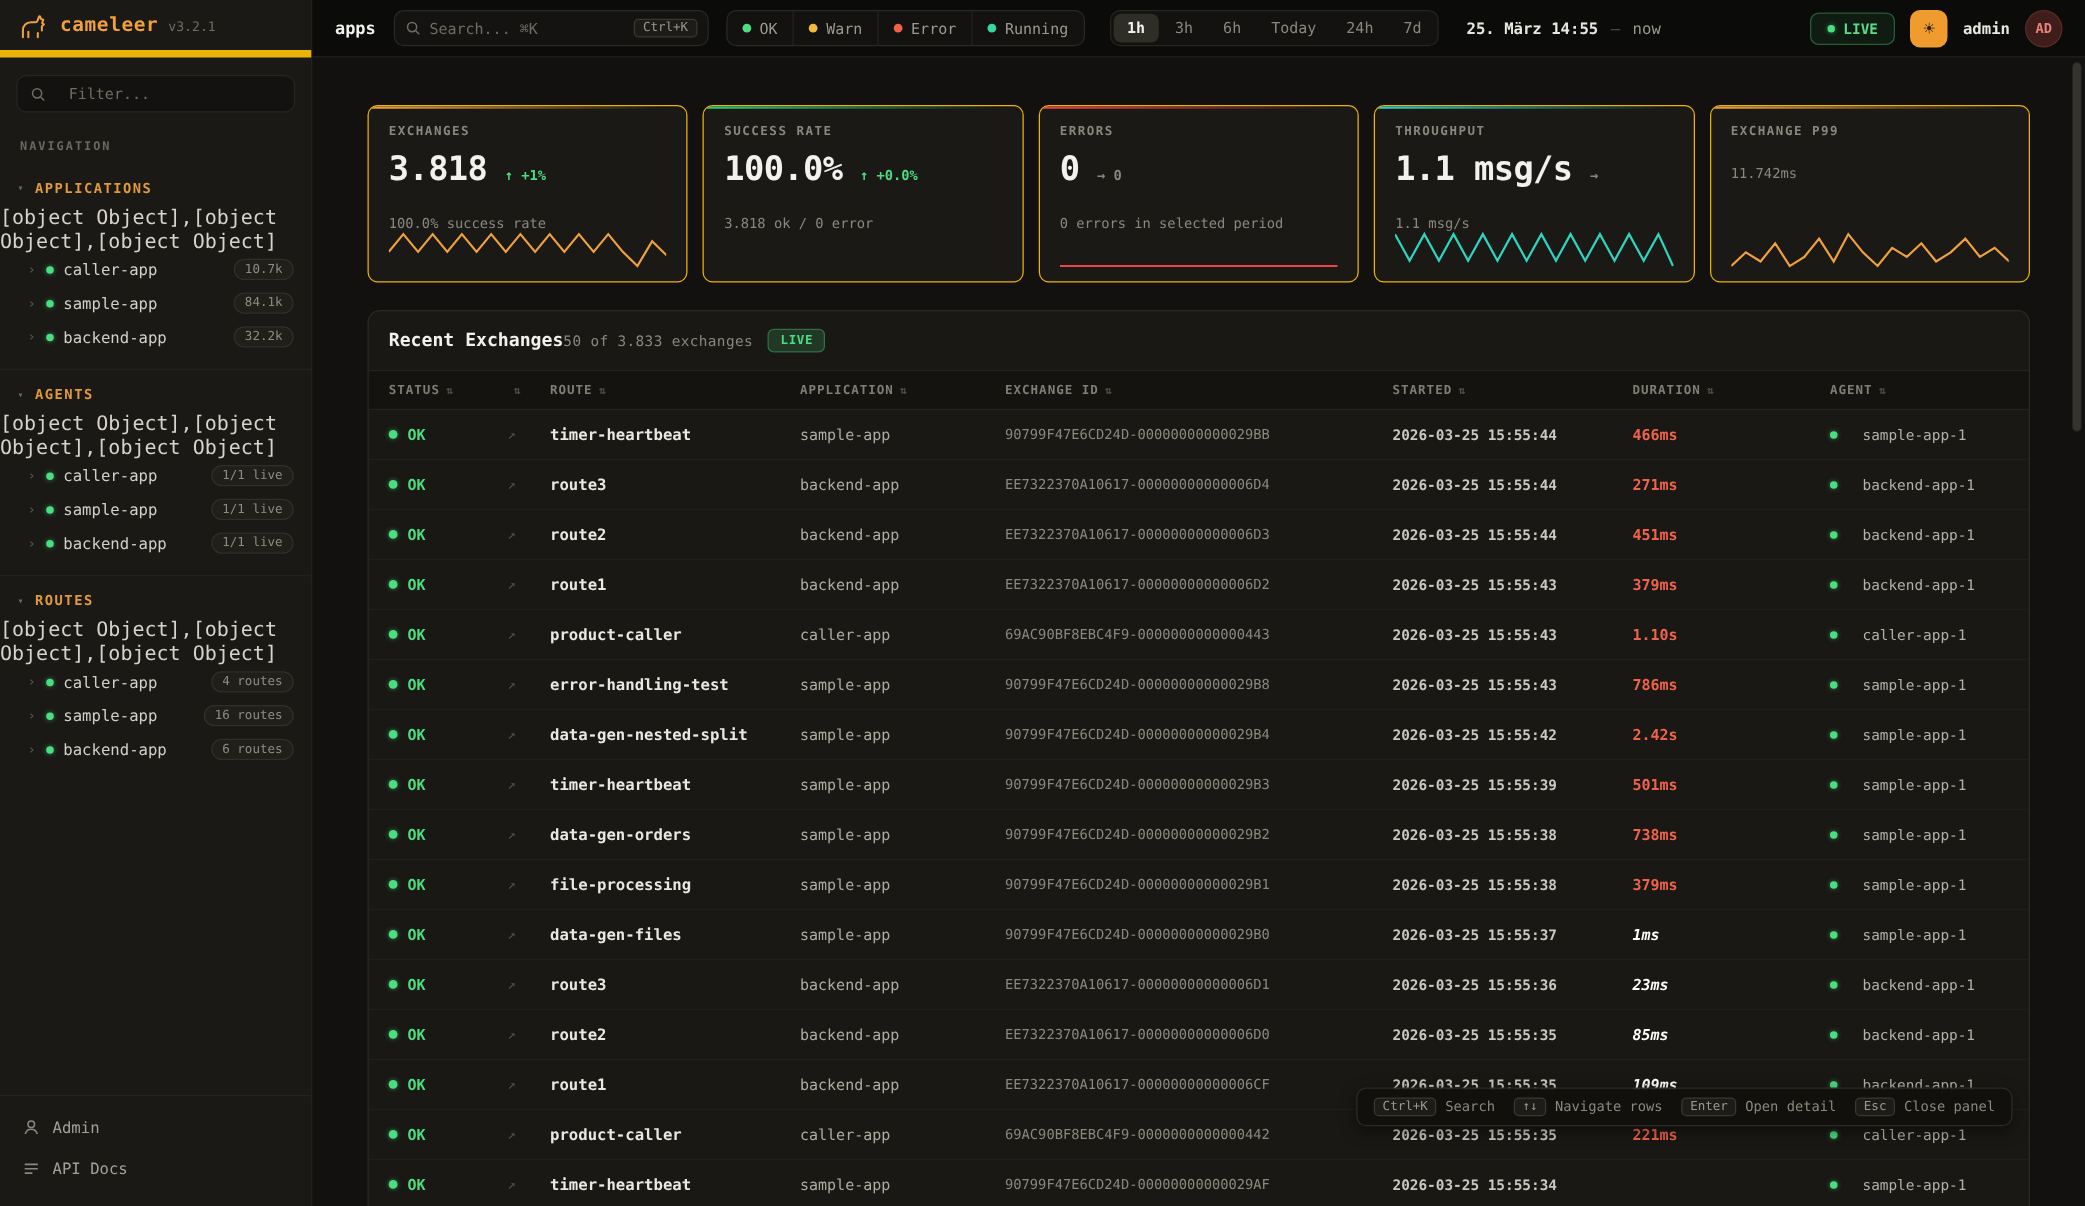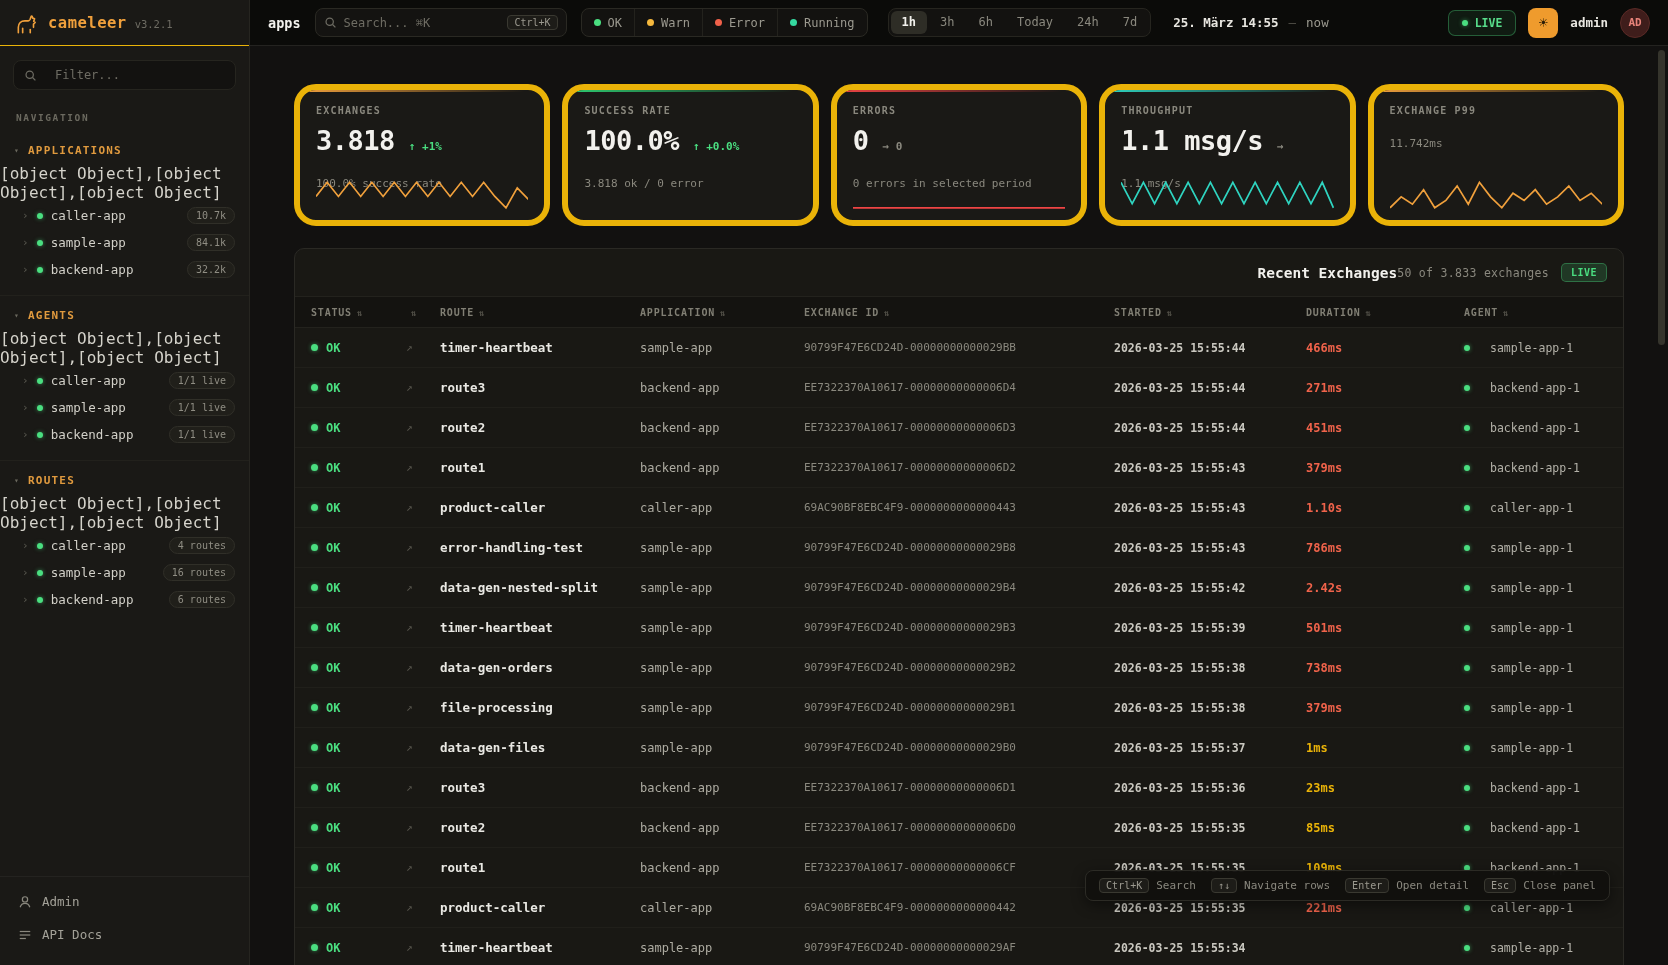--- a/index.html
+++ b/index.html
@@ -4,21 +4,21 @@
 <style>
   * { box-sizing: border-box; margin: 0; padding: 0; }
   html,body { width:1668px; height:965px; overflow:hidden; }
   body {
     font-family: "DejaVu Sans Mono", monospace;
     background:#121110; color:#d5d3cb;
     display:flex; position:relative;
   }
   
   .sidebar { width:250px; min-width:250px; background:#1a1916; border-right:1px solid #262520; display:flex; flex-direction:column; height:965px; }
-  .logo-row { height:46px; display:flex; align-items:center; gap:8px; padding:11px 14px; border-bottom:1px solid #eab308; }
+  .logo-row { height:46px; display:flex; align-items:center; gap:8px; padding:11px 14px; border-bottom:6px solid #eab308; }
   .logo-text { color:#f0a03c; font-weight:bold; font-size:15.5px; letter-spacing:.5px; }
   .logo-ver { color:#6e6c63; font-size:10.5px; margin-top:3px; }
   .filter-box { margin:14px 13px 6px; height:30px; background:#131210; border:1px solid #26251f; border-radius:8px; display:flex; align-items:center; gap:18px; padding:0 10px; }
   .filter-box input { flex:1; background:transparent; border:none; outline:none; color:#d0cec6; font-family:inherit; font-size:12px; }
   .filter-box input::placeholder { color:#6e6c63; }
   .nav-label { padding:16px 16px 8px; font-size:9.5px; letter-spacing:1.6px; color:#6b695f; font-weight:bold; }
   .nav-section { padding:6px 0 12px; border-bottom:1px solid #22211c; }
   .nav-section:last-of-type { border-bottom:none; }
   .section-title { display:flex; align-items:center; gap:8px; padding:7px 14px; color:#e09a3e; font-size:11px; font-weight:bold; letter-spacing:1.2px; cursor:pointer; }
   .section-caret { color:#6b695f; font-size:8px; }
@@ -50,50 +50,50 @@
   .date-sep { color:#55534b; }
   .date-now { color:#9b998f; }
   .right-group { margin-left:auto; display:flex; align-items:center; gap:12px; }
   .live-pill { display:flex; align-items:center; gap:7px; padding:5px 13px; border-radius:7px; border:1px solid rgba(80,220,130,.35); background:rgba(80,220,130,.08); color:#58dd8b; font-size:11.5px; font-weight:bold; cursor:pointer; }
   .theme-btn { width:30px; height:30px; border-radius:8px; background:#ef9b2d; color:#2b1d06; display:flex; align-items:center; justify-content:center; font-size:15px; cursor:pointer; }
   .user-name { color:#e8e6e0; font-size:12.5px; font-weight:bold; }
   .avatar { width:30px; height:30px; border-radius:50%; background:#3f1d1b; border:1px solid #5a2a26; color:#e8837a; font-size:11px; font-weight:bold; display:flex; align-items:center; justify-content:center; cursor:pointer; }
   
   .content { padding:38px 44px 0; flex:1; }
   .stats { display:grid; grid-template-columns:repeat(5,1fr); gap:12px; }
-  .stat-card { position:relative; background:#1a1916; border:6px solid #eab308; border-radius:22px; padding:15px 16px 10px; height:142px; overflow:hidden; }
+  .stat-card { position:relative; background:#1a1916; border:1px solid #eab308; border-radius:8px; padding:15px 16px 10px; height:142px; overflow:hidden; }
   .accent-bar { position:absolute; top:0; left:0; right:0; height:2px; }
   .stat-label { font-size:10px; letter-spacing:1.2px; color:#8a887e; font-weight:bold; }
   .stat-value-row { display:flex; align-items:baseline; gap:14px; margin-top:9px; }
   .stat-value { font-size:27px; font-weight:bold; color:#f2f1ed; letter-spacing:-.5px; white-space:nowrap; }
   .stat-delta { font-size:11px; font-weight:bold; white-space:nowrap; }
   .stat-delta:empty { display:none; }
   .stat-sub { font-size:11px; color:#8a887e; margin-top:21px; white-space:nowrap; }
   .spark { position:absolute; left:16px; right:16px; bottom:9px; width:calc(100% - 32px); height:34px; }
   
   .table-card { margin-top:22px; background:#191814; border:1px solid #2a2924; border-radius:10px; min-height:820px; overflow:hidden; }
-  .table-head { display:flex; justify-content:flex-end; align-items:center; padding:14px 16px; }
+  .table-head { display:flex; justify-content:flex-start; align-items:center; padding:14px 16px; }
   .table-title { font-size:14.5px; color:#f2f1ed; font-weight:bold; }
   .table-head-right { display:flex; align-items:center; gap:12px; }
   .table-count { font-size:11.5px; color:#8a887e; letter-spacing:.3px; }
   .live-chip { background:rgba(74,222,128,.16); border:1px solid rgba(74,222,128,.35); color:#4ade80; font-size:10px; font-weight:bold; padding:3px 9px; border-radius:5px; letter-spacing:.5px; }
   .thead, .trow { display:grid; grid-template-columns:95px 34px 200px 164px 310px 192px 158px 1fr; padding:0 16px; align-items:center; }
   .thead { background:#141310; border-top:1px solid #23221d; border-bottom:1px solid #23221d; height:32px; }
   .th { font-size:10px; letter-spacing:.8px; color:#817f74; font-weight:bold; cursor:pointer; white-space:nowrap; }
   .sort-icon { color:#514f47; font-size:9px; margin-left:5px; }
   .trow { height:40px; border-bottom:1px solid #201f1a; cursor:pointer; }
   .c-status { display:flex; align-items:center; gap:8px; color:#4ade80; font-size:12px; font-weight:bold; }
   .c-link { color:#55534b; font-size:11px; }
   .c-route { color:#e9e8e3; font-size:12.5px; font-weight:bold; }
   .c-app { color:#aeaca2; font-size:12px; }
   .c-id { color:#8a887e; font-size:11px; }
   .c-started { color:#cac8c0; font-size:11.5px; font-weight:bold; }
   .c-dur { font-size:12px; font-weight:bold; }
   .c-dur.slow { color:#f0634b; }
-  .c-dur.fast { color:#eab308; }
+  .c-dur.fast { color:#ffffff;font-style:italic; }
   .c-agent { display:flex; align-items:center; gap:20px; color:#b3b1a8; font-size:11.5px; }
   
   .hints { position:fixed; bottom:64px; right:58px; display:flex; align-items:center; gap:15px; background:rgba(17,16,14,.96); border:1px solid #2c2b25; border-radius:8px; padding:7px 13px; z-index:50; box-shadow:0 4px 14px rgba(0,0,0,.45); }
   .hint { display:flex; align-items:center; gap:7px; }
   .hint-label { color:#8a887e; font-size:11px; white-space:nowrap; }
   .scroll-thumb { position:fixed; right:3px; top:50px; width:7px; height:295px; background:#35342c; border-radius:4px; z-index:60; cursor:pointer; }
 </style>
 </head>
 <body>
 

